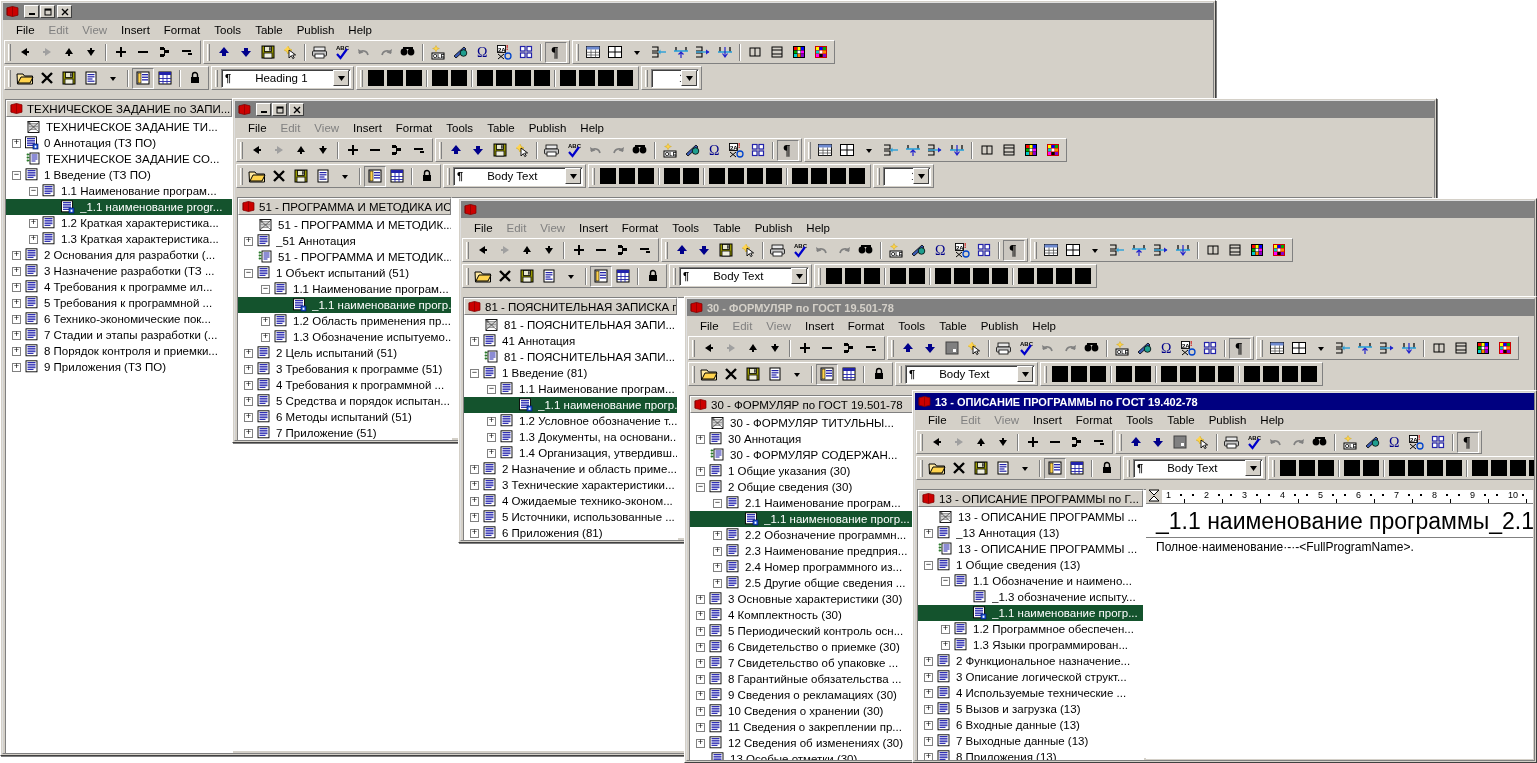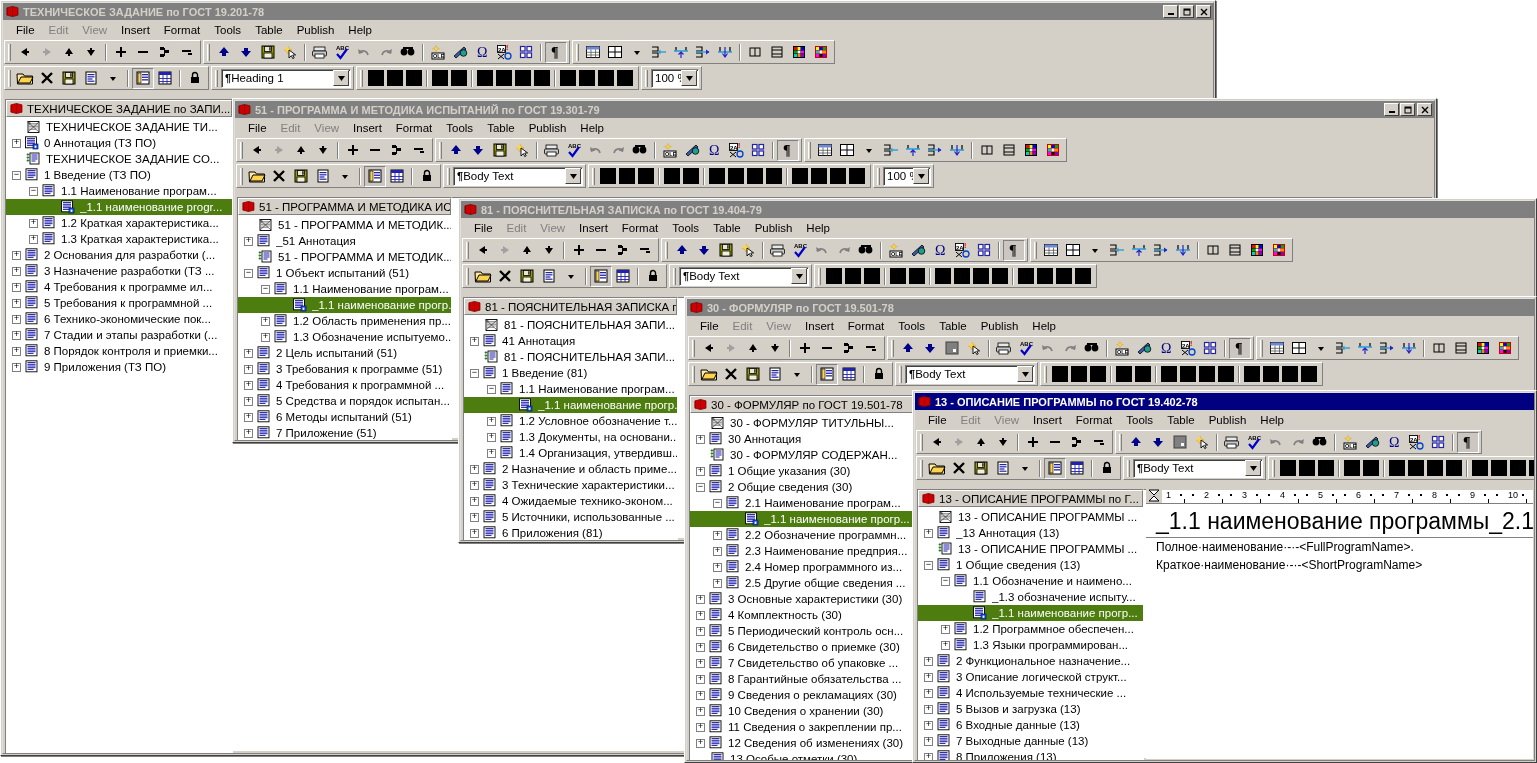--- a/index.html
+++ b/index.html
@@ -84,21 +84,21 @@
 
   
   .combo {
     display:flex; align-items:center; height:19px; width:130px;
     background:#ffffff;
     border-top:1px solid #808080; border-left:1px solid #808080;
     border-right:1px solid #ffffff; border-bottom:1px solid #ffffff;
     box-shadow: inset 1px 1px 0 #404040;
     font-size:11.5px; color:#000; padding-left:3px; white-space:nowrap;
   }
-  .combo .cval { flex:1; overflow:hidden; padding-left:0;}
+  .combo .cval { flex:1; overflow:hidden; padding-left:0;margin-left:24px;}
   .combo .carrow {
     width:16px; height:16px; flex:0 0 auto; margin-right:1px;
     background:#d4d0c8;
     border-top:1px solid #ffffff; border-left:1px solid #ffffff;
     border-right:1px solid #404040; border-bottom:1px solid #404040;
     display:flex; align-items:center; justify-content:center;
   }
   .combo.zoom { width:48px; }
   .pilcrow { font-weight:bold; font-size:11px; }
 
@@ -121,21 +121,21 @@
     background:#d4d0c8;
     border-top:1px solid #ffffff; border-left:1px solid #ffffff;
     border-right:1px solid #808080; border-bottom:1px solid #808080;
     font-size:11.5px; color:#000; white-space:nowrap; overflow:hidden;
   }
   .tree-body { position:absolute; left:0; right:0; bottom:0; background:#ffffff; overflow:hidden; }
   .tnode {
     display:flex; align-items:center; height:16px;
     font-size:11.5px; color:#000000; white-space:nowrap;
   }
-  .tnode.sel { background:#4d7c0f; color:#ffffff; }
+  .tnode.sel { background:#14532d; color:#ffffff; }
   .tnode .tlabel { overflow:hidden; text-overflow:clip; padding-right:2px;}
   .tw { flex:0 0 auto; display:block; }
   .expander {
     width:9px; height:9px; background:#ffffff; border:1px solid #808080;
     display:flex; align-items:center; justify-content:center;
     font-size:9px; line-height:7px; color:#000; flex:0 0 auto;
     font-family:"Liberation Mono", monospace;
   }
   .dots { flex:0 0 auto; }
 
@@ -161,21 +161,20 @@
 
 <div id="root">
     <div class="win" style="left: 0px; top: 0px; width: 1216px; height: 756px; z-index: 1;">
       <div class="win-inner">
         <div class="titlebar">
           <svg class="book-ico" viewBox="0 0 14 12">
             <path d="M1 2 L7 0.5 L13 2 L13 10 L7 11.5 L1 10 Z" fill="#cc0000" stroke="#800000" stroke-width="0.8"></path>
             <path d="M7 0.5 L7 11.5" stroke="#800000" stroke-width="0.7"></path>
             <path d="M1 2 L1 10" stroke="#800000" stroke-width="0.7"></path>
           </svg>
-          <span class="tb-title">ТЕХНИЧЕСКОЕ ЗАДАНИЕ по ГОСТ 19.201-78</span>
           <div class="tb-buttons">
             <div class="tb-btn">
               <svg width="8" height="8">
                 <rect x="1" y="5" width="6" height="2" fill="#000"></rect>
               </svg>
             </div>
             <div class="tb-btn">
               <svg width="8" height="8">
                 <rect x="1" y="1" width="6" height="6" fill="none" stroke="#000" stroke-width="1"></rect>
                 <rect x="1" y="1" width="6" height="1.6" fill="#000"></rect>
@@ -753,21 +752,20 @@
       </div>
     </div>
     <div class="win" style="left: 232px; top: 98px; width: 1205px; height: 345px; z-index: 2;">
       <div class="win-inner">
         <div class="titlebar">
           <svg class="book-ico" viewBox="0 0 14 12">
             <path d="M1 2 L7 0.5 L13 2 L13 10 L7 11.5 L1 10 Z" fill="#cc0000" stroke="#800000" stroke-width="0.8"></path>
             <path d="M7 0.5 L7 11.5" stroke="#800000" stroke-width="0.7"></path>
             <path d="M1 2 L1 10" stroke="#800000" stroke-width="0.7"></path>
           </svg>
-          <span class="tb-title">51 - ПРОГРАММА И МЕТОДИКА ИСПЫТАНИЙ по ГОСТ 19.301-79</span>
           <div class="tb-buttons">
             <div class="tb-btn">
               <svg width="8" height="8">
                 <rect x="1" y="5" width="6" height="2" fill="#000"></rect>
               </svg>
             </div>
             <div class="tb-btn">
               <svg width="8" height="8">
                 <rect x="1" y="1" width="6" height="6" fill="none" stroke="#000" stroke-width="1"></rect>
                 <rect x="1" y="1" width="6" height="1.6" fill="#000"></rect>
@@ -1321,21 +1319,20 @@
       </div>
     </div>
     <div class="win" style="left: 458px; top: 198px; width: 1079px; height: 345px; z-index: 3;">
       <div class="win-inner">
         <div class="titlebar">
           <svg class="book-ico" viewBox="0 0 14 12">
             <path d="M1 2 L7 0.5 L13 2 L13 10 L7 11.5 L1 10 Z" fill="#cc0000" stroke="#800000" stroke-width="0.8"></path>
             <path d="M7 0.5 L7 11.5" stroke="#800000" stroke-width="0.7"></path>
             <path d="M1 2 L1 10" stroke="#800000" stroke-width="0.7"></path>
           </svg>
-          <span class="tb-title">81 - ПОЯСНИТЕЛЬНАЯ ЗАПИСКА по ГОСТ 19.404-79</span>
         </div>
         <div class="menubar">
           <div class="mi">File</div>
           <div class="mi dim">Edit</div>
           <div class="mi dim">View</div>
           <div class="mi">Insert</div>
           <div class="mi">Format</div>
           <div class="mi">Tools</div>
           <div class="mi">Table</div>
           <div class="mi">Publish</div>
@@ -2994,17 +2991,16 @@
               <span style="position: absolute; left: 364px; top: 9px; width: 1px; height: 4px; background: rgb(0, 0, 0);"></span>
             </div>
             <div style="position: absolute; left: 2px; top: 0px;"><svg width="12" height="14" viewBox="0 0 12 14">
                 <path d="M1 1 h10 l-5 5 z" fill="#fff" stroke="#000"></path>
                 <path d="M6 7 l5 5 h-10 z" fill="#fff" stroke="#000"></path>
               </svg></div>
           </div>
           <div class="doctitle">_1.1 наименование программы_2.1</div>
           <div class="docsep"></div>
           <div class="docline">Полное·наименование·-·-&lt;FullProgramName&gt;.</div>
-          <div class="docline">Краткое·наименование·-·-&lt;ShortProgramName&gt;</div>
         </div>
       </div>
     </div>
   </div>
 
 </body></html>

